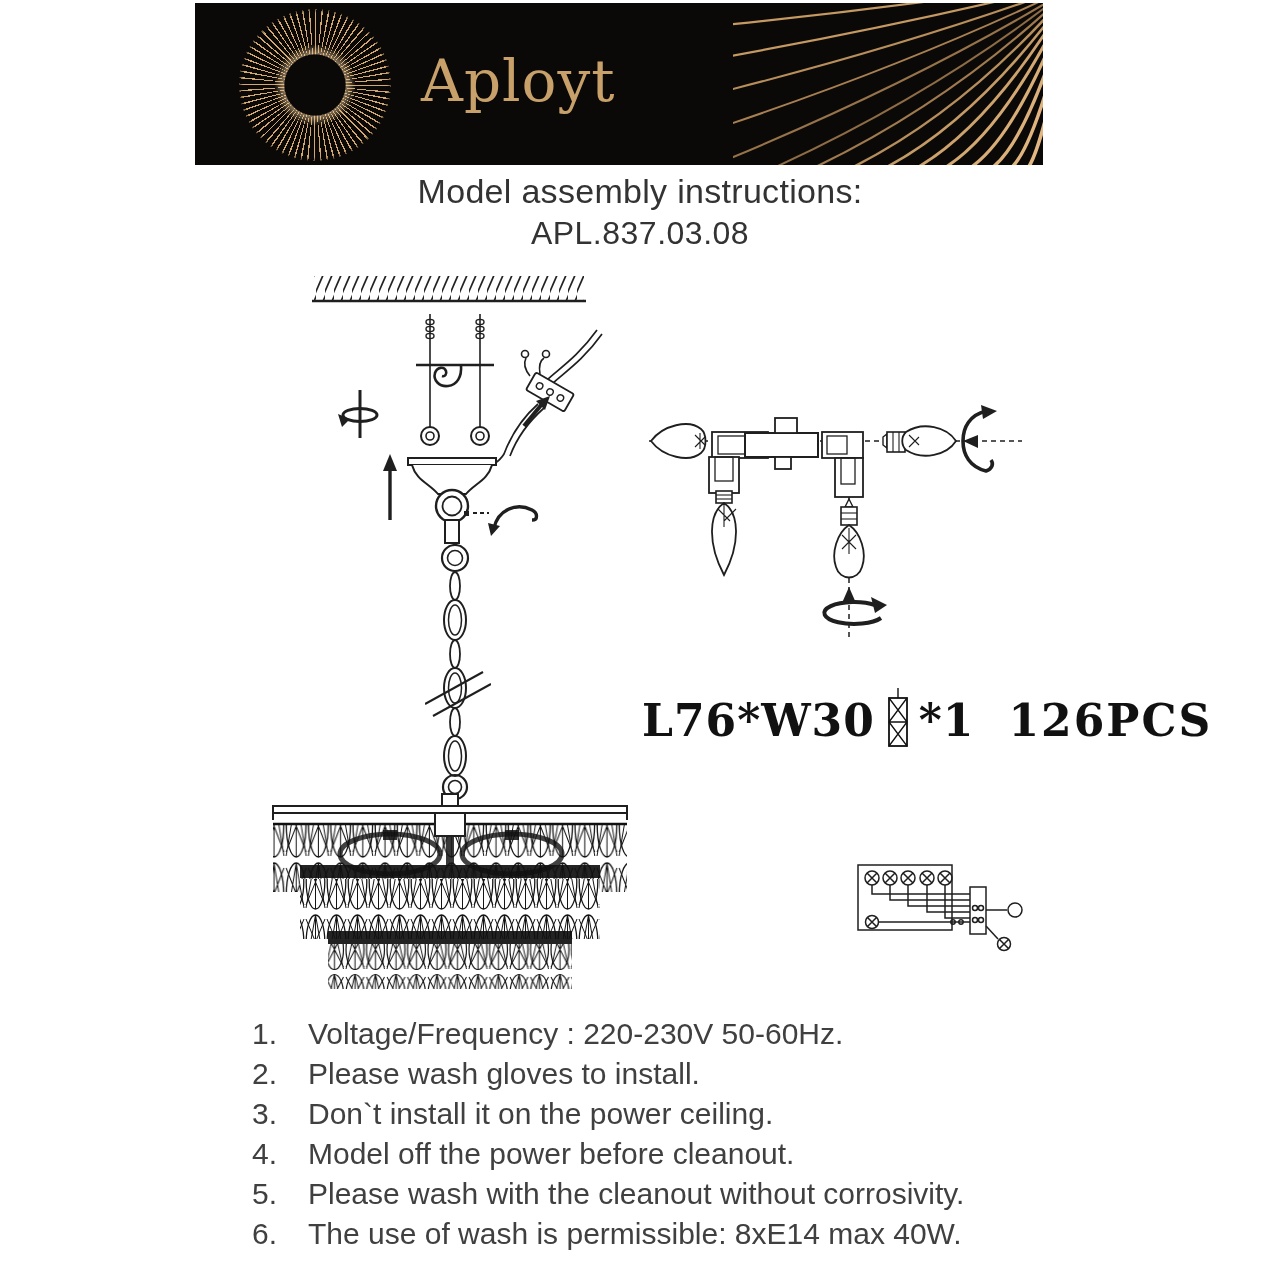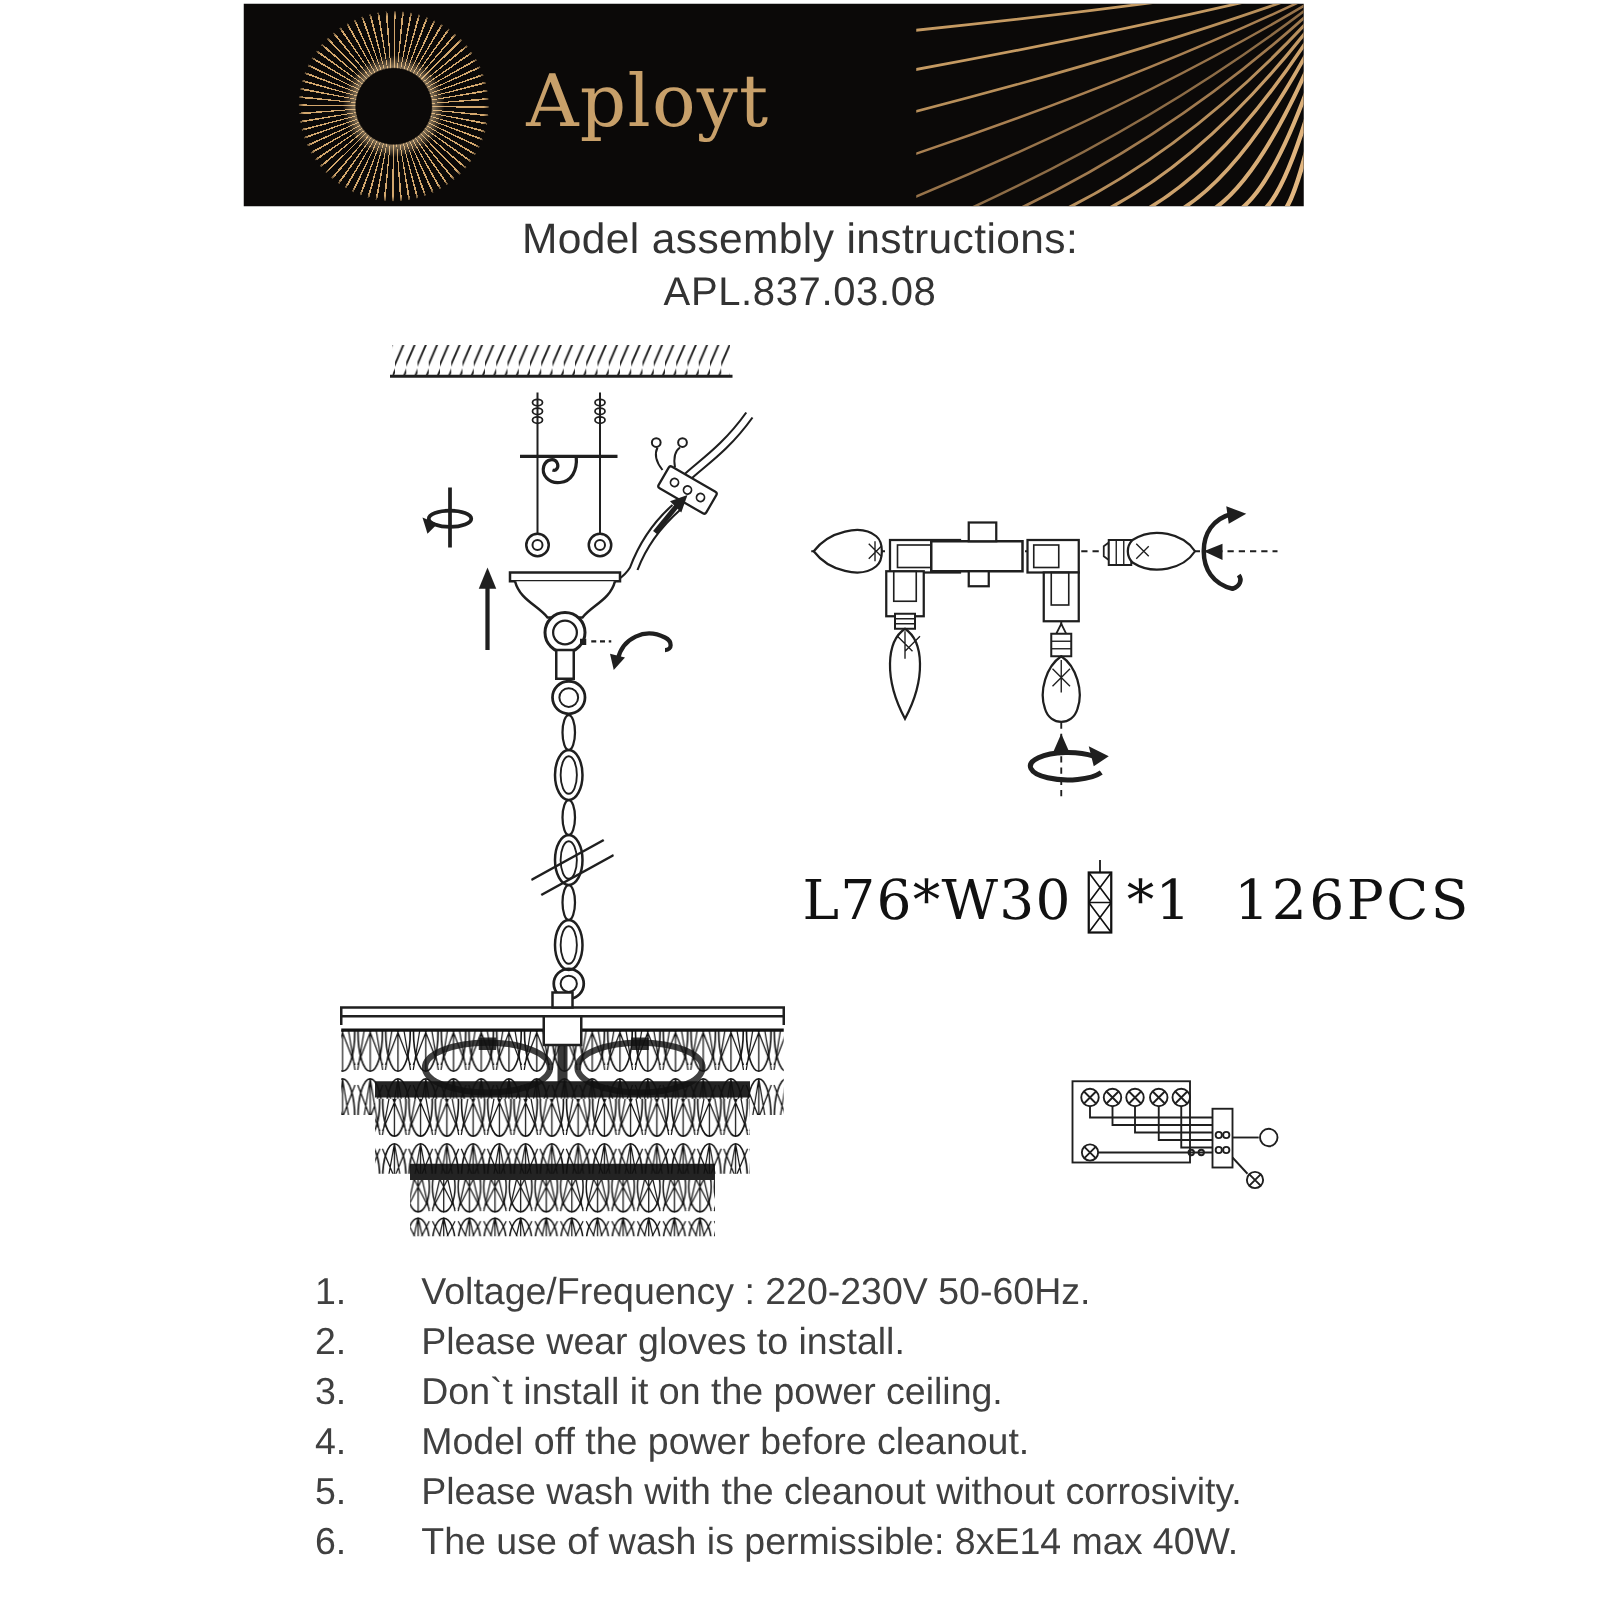--- a/index.html
+++ b/index.html
@@ -17,30 +17,30 @@
          font-size:58px;color:#c8a06a;letter-spacing:1px;}
   .rays{position:absolute;right:0;top:0;width:310px;height:162px;}
   
   .title-wrap{position:absolute;left:0;top:172px;width:1280px;text-align:center;color:#333;}
   .title-line1{font-size:34px;letter-spacing:.3px;}
   .title-line2{font-size:32px;margin-top:4px;letter-spacing:.5px;}
   
   .diag{position:absolute;}
   
   .parts{position:absolute;left:642px;top:688px;display:flex;align-items:center;
-         font-family:"DejaVu Serif",serif;font-weight:400;font-size:44px;color:#111;}
+         font-family:"DejaVu Serif",serif;font-weight:700;font-size:44px;color:#111;}
   .parts .dim{letter-spacing:1px;}
   .parts .cnt{margin-left:6px;letter-spacing:1px;}
   .parts .pcs{margin-left:34px;letter-spacing:2px;}
   .crystal-ico{margin-left:8px;}
   
   .instr{position:absolute;left:252px;top:1018px;width:880px;font-size:30px;color:#404040;}
   .instr .row{display:flex;margin-bottom:9px;line-height:31px;}
   .instr .num{width:56px;flex:0 0 56px;}
-  .instr .txt{flex:1;margin-left:29px;}
+  .instr .txt{flex:1;}
   svg{display:block;}
 </style>
 </head>
 <body>
 
 <div class="page">
 
   <div class="banner">
     <div class="logo-burst"></div>
     <div class="brand">Aployt</div>
@@ -331,21 +331,21 @@
     </g>
   </svg>
 
   <div class="instr">
     <div class="row">
       <span class="num">1.</span>
       <span class="txt">Voltage/Frequency : 220-230V 50-60Hz.</span>
     </div>
     <div class="row">
       <span class="num">2.</span>
-      <span class="txt">Please wear gloves to install.</span>
+      <span class="txt">Please wash gloves to install.</span>
     </div>
     <div class="row">
       <span class="num">3.</span>
       <span class="txt">Don`t install it on the power ceiling.</span>
     </div>
     <div class="row">
       <span class="num">4.</span>
       <span class="txt">Model off the power before cleanout.</span>
     </div>
     <div class="row">

